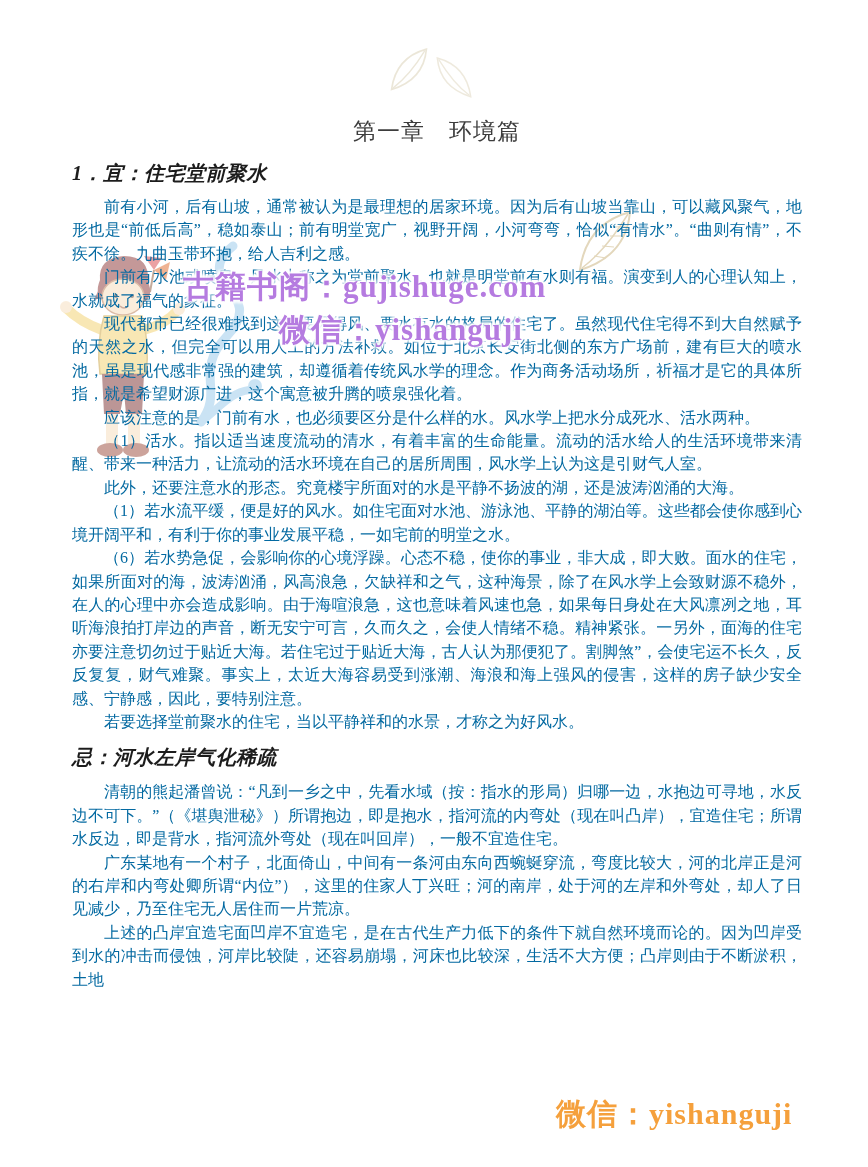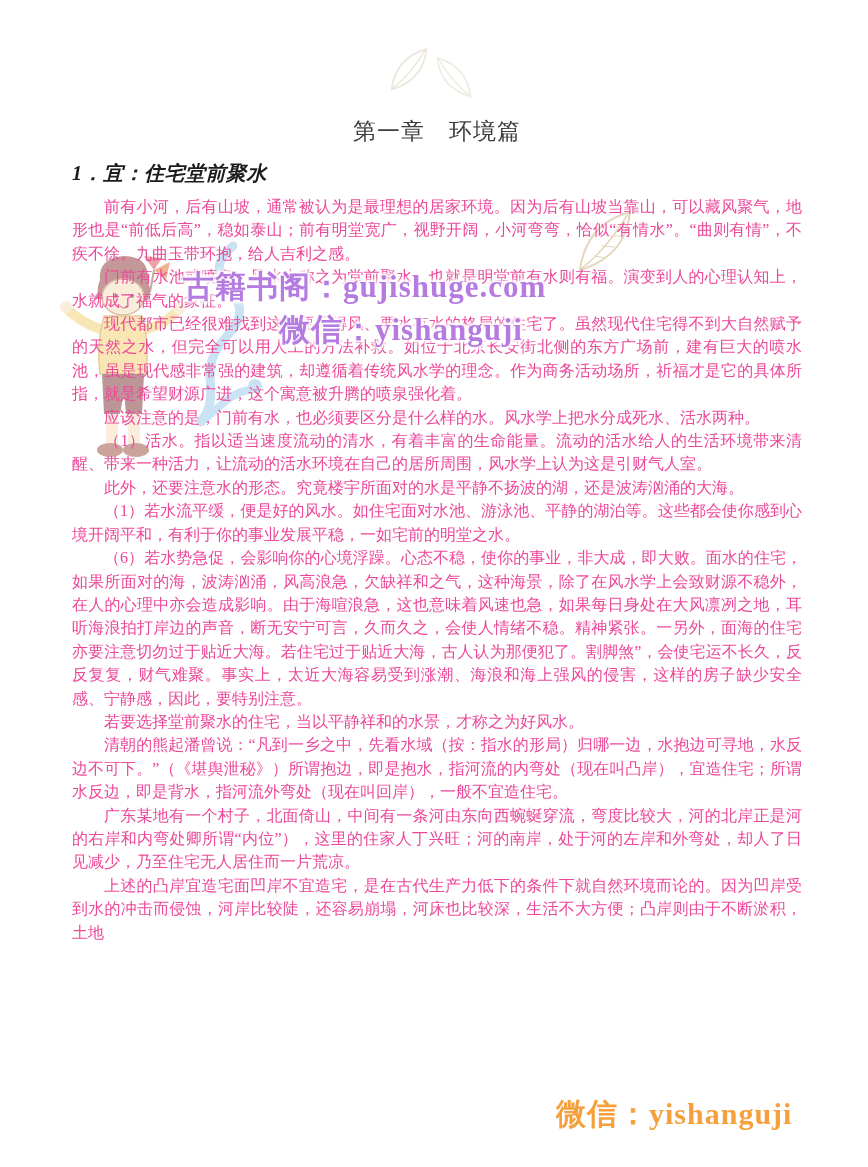--- a/index.html
+++ b/index.html
@@ -20,21 +20,21 @@
     text-align:center; margin:0 0 13px 0; letter-spacing:1px;
   }
   .sec-heading {
     font-size:20px; font-weight:700; color:#1c1c1c;
     margin:0 0 8px 0; letter-spacing:0.5px;font-style:italic;
   }
   .sec + .sec .sec-heading { margin-top:11px; margin-bottom:9px; }
   .body-p {
     margin:0; font-size:16px; line-height:23.4px;
     text-align:justify; text-justify:inter-ideograph;
-    text-indent:2em; color:#ec4899;
+    text-indent:2em; color:#0369a1;
   }
   
   .wm {
     position:absolute; z-index:2;
     font-family:Liberation Serif, serif;
     font-weight:700; white-space:nowrap; letter-spacing:1px;
     text-shadow:0 0 2px #fff,0 0 4px #fff,2px 2px 3px #fff,-2px -2px 3px #fff,2px -2px 3px #fff,-2px 2px 3px #fff;
   }
   .wm-site   { left:183px; top:266px; font-size:31px; color:#b57be0; }
   .wm-wechat { left:279px; top:309px; font-size:31px; color:#b57be0; }
@@ -118,20 +118,21 @@
           <p class="body-p">应该注意的是，门前有水，也必须要区分是什么样的水。风水学上把水分成死水、活水两种。</p>
           <p class="body-p">（1）活水。指以适当速度流动的清水，有着丰富的生命能量。流动的活水给人的生活环境带来清醒、带来一种活力，让流动的活水环境在自己的居所周围，风水学上认为这是引财气人室。</p>
           <p class="body-p">此外，还要注意水的形态。究竟楼宇所面对的水是平静不扬波的湖，还是波涛汹涌的大海。</p>
           <p class="body-p">（1）若水流平缓，便是好的风水。如住宅面对水池、游泳池、平静的湖泊等。这些都会使你感到心境开阔平和，有利于你的事业发展平稳，一如宅前的明堂之水。</p>
           <p class="body-p">（6）若水势急促，会影响你的心境浮躁。心态不稳，使你的事业，非大成，即大败。面水的住宅，如果所面对的海，波涛汹涌，风高浪急，欠缺祥和之气，这种海景，除了在风水学上会致财源不稳外，在人的心理中亦会造成影响。由于海喧浪急，这也意味着风速也急，如果每日身处在大风凛冽之地，耳听海浪拍打岸边的声音，断无安宁可言，久而久之，会使人情绪不稳。精神紧张。一另外，面海的住宅亦要注意切勿过于贴近大海。若住宅过于贴近大海，古人认为那便犯了。割脚煞”，会使宅运不长久，反反复复，财气难聚。事实上，太近大海容易受到涨潮、海浪和海上强风的侵害，这样的房子缺少安全感、宁静感，因此，要特别注意。</p>
           <p class="body-p">若要选择堂前聚水的住宅，当以平静祥和的水景，才称之为好风水。</p>
         </div>
     </div>
 
     <div class="sec">
+      <h2 class="sec-heading">忌：河水左岸气化稀疏</h2>
       <div>
           <p class="body-p">清朝的熊起潘曾说：“凡到一乡之中，先看水域（按：指水的形局）归哪一边，水抱边可寻地，水反边不可下。”（《堪舆泄秘》）所谓抱边，即是抱水，指河流的内弯处（现在叫凸岸），宜造住宅；所谓水反边，即是背水，指河流外弯处（现在叫回岸），一般不宜造住宅。</p>
           <p class="body-p">广东某地有一个村子，北面倚山，中间有一条河由东向西蜿蜒穿流，弯度比较大，河的北岸正是河的右岸和内弯处卿所谓“内位”），这里的住家人丁兴旺；河的南岸，处于河的左岸和外弯处，却人了日见减少，乃至住宅无人居住而一片荒凉。</p>
           <p class="body-p">上述的凸岸宜造宅面凹岸不宜造宅，是在古代生产力低下的条件下就自然环境而论的。因为凹岸受到水的冲击而侵蚀，河岸比较陡，还容易崩塌，河床也比较深，生活不大方便；凸岸则由于不断淤积，土地</p>
         </div>
     </div>
   </div>
 
 </div>
 

